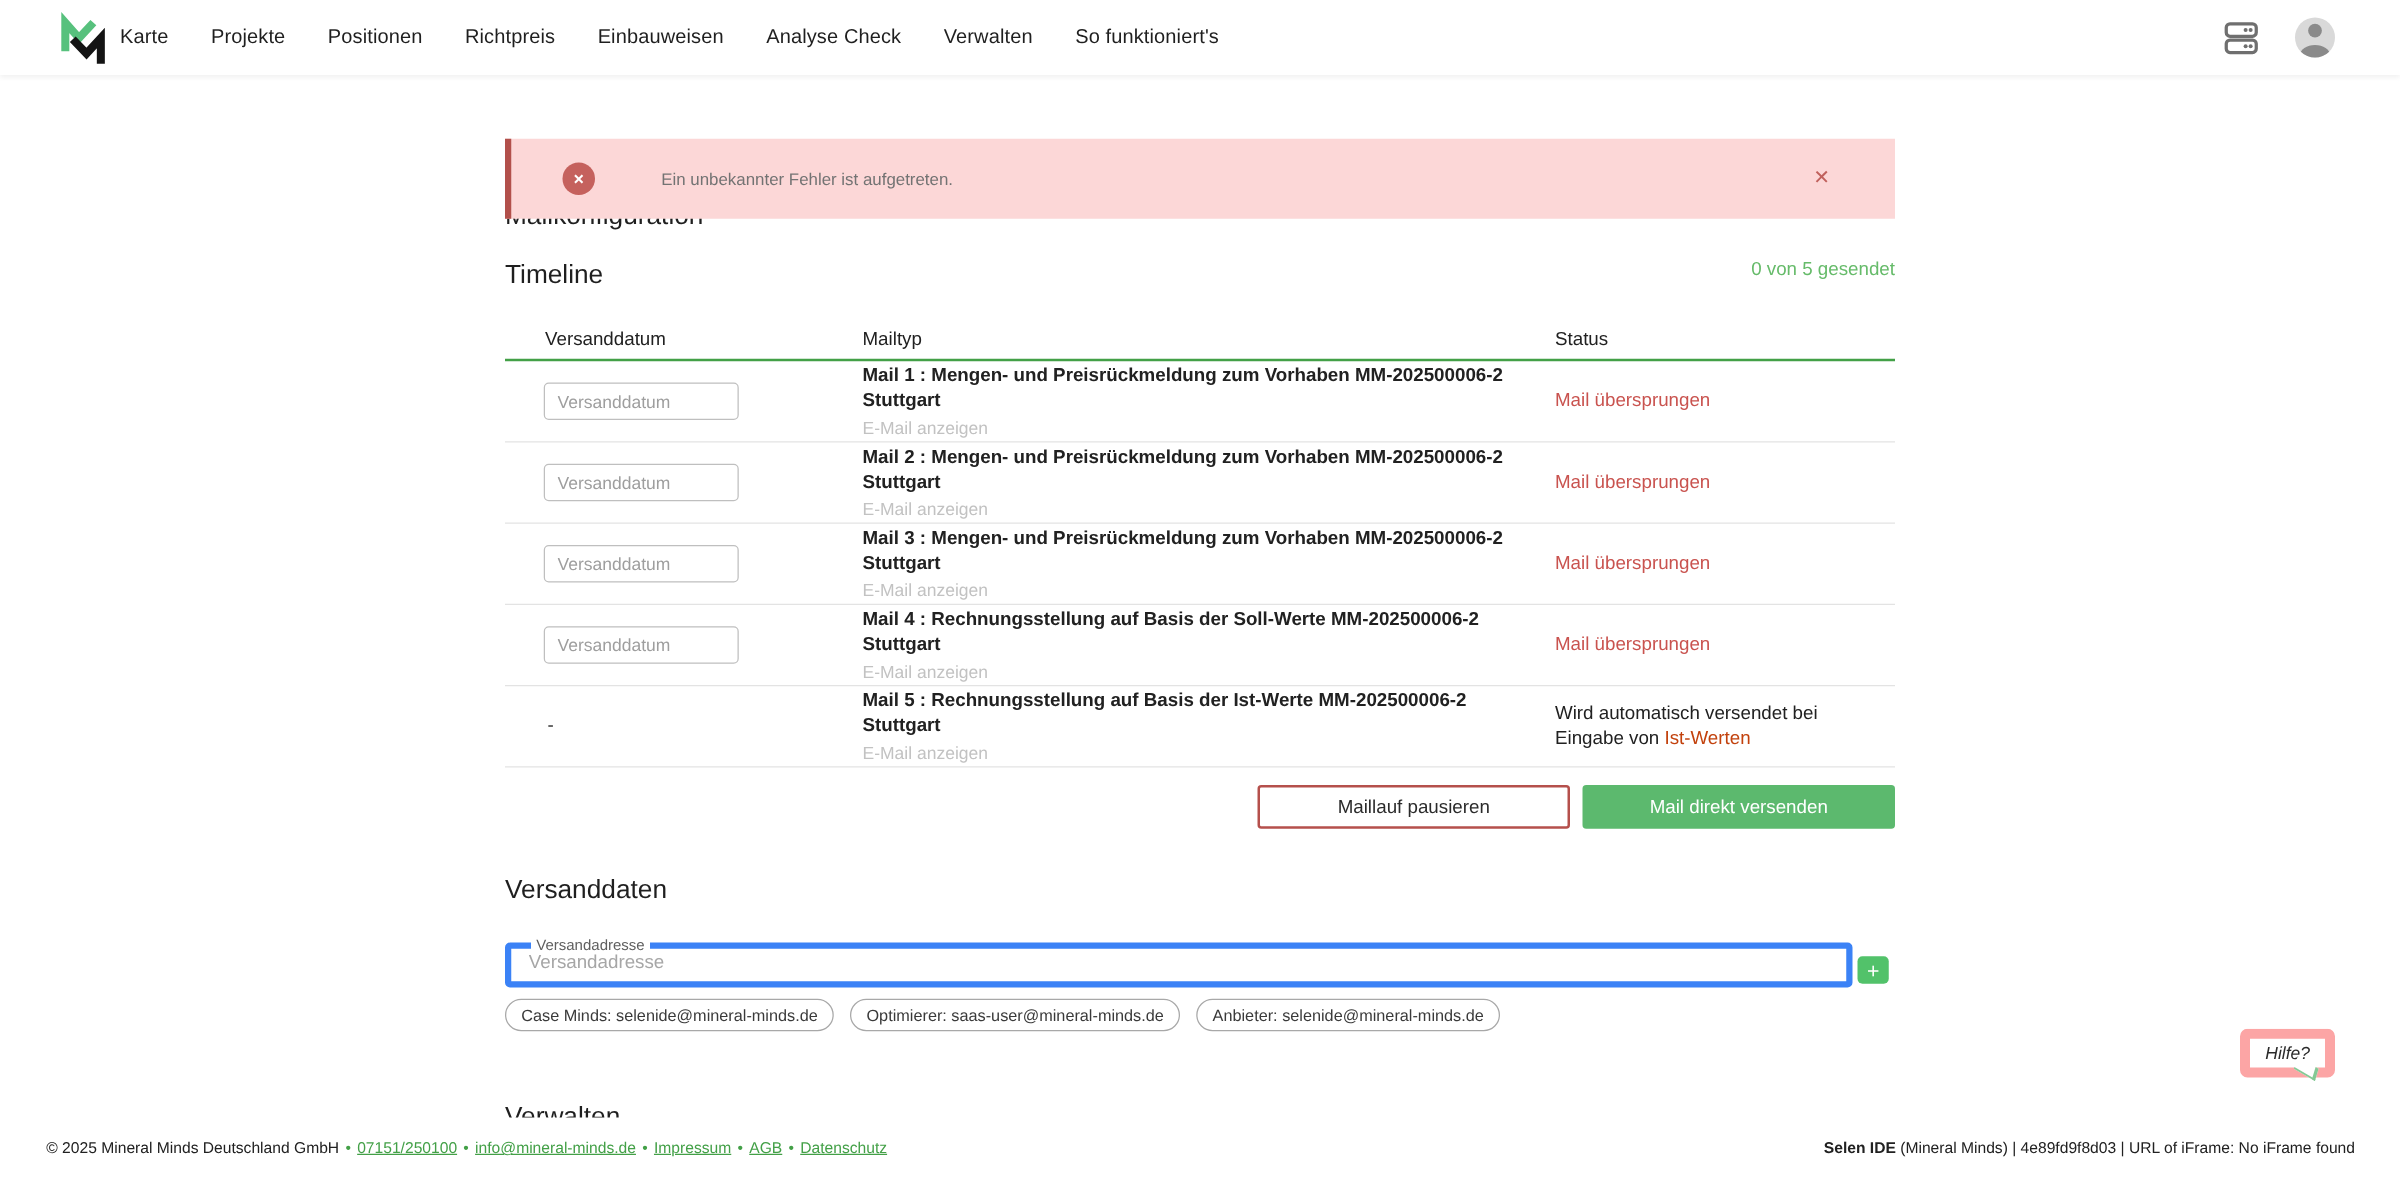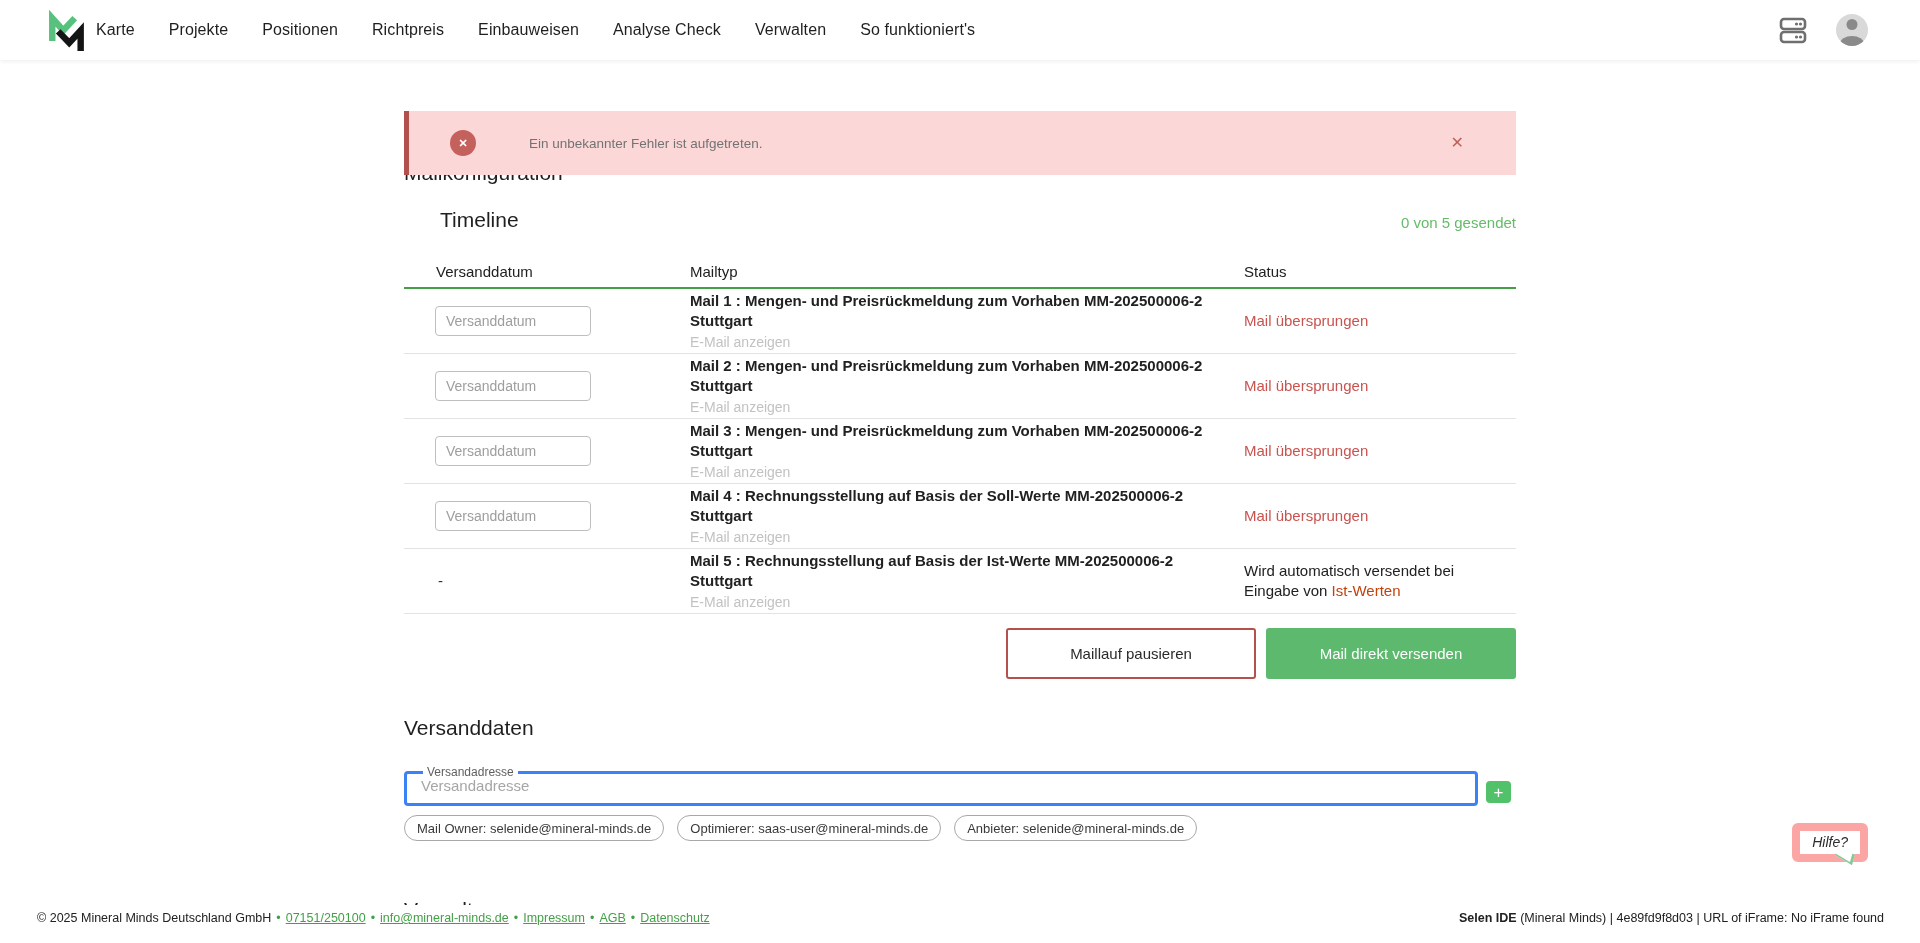--- a/index.html
+++ b/index.html
@@ -57,21 +57,21 @@
     font-size: 11px; font-weight: bold;
   }
   .alert-message { margin-left: 120px; font-size: 13.5px; color: #737373; }
   .alert-close {
     position: absolute; right: 52px; top: 50%; transform: translateY(-50%);
     color: #c0605c; font-size: 16px; cursor: pointer; line-height: 1;
   }
 
   
   .timeline-header-row {
-    margin-top: 21px; display: flex; align-items: flex-end; justify-content: space-between; margin-left: 36px;
+    margin-top: 21px; display: flex; justify-content: space-between;
   }
   .sent-counter { font-size: 15px; font-weight: 500; color: #66bb6a; padding-bottom: 2px; }
 
   .mail-table { margin-top: 22px; }
   .thead {
     display: grid; grid-template-columns: 262px 566px 284px;
     height: 34px; align-items: center;
     border-bottom: 2px solid #43a047;
     font-size: 15px; color: #212121;
   }
@@ -95,30 +95,30 @@
   .cell-mail { padding-left: 24px; }
   .mail-title { font-size: 15px; font-weight: 600; color: #212121; line-height: 20px; }
   .mail-link { font-size: 14px; color: #c2c2c2; margin-top: 3px; cursor: pointer; display: inline-block; }
   .cell-status { padding-left: 12px; padding-right: 14px; font-size: 15px; line-height: 20px; }
   .status-red { color: #c9534f; }
   .status-auto { color: #212121; }
   .status-link { color: #c2410c; cursor: pointer; }
 
   
   .button-row { margin-top: 14px; display: flex; justify-content: flex-end; gap: 10px; }
-  .btn { height: 51px; width: 250px; font-size: 15px; border-radius: 3px; cursor: pointer;
+  .btn { height: 35px; width: 250px; font-size: 15px; border-radius: 3px; cursor: pointer;
          font-family: "Liberation Sans", sans-serif; }
   .btn-pause { background: #ffffff; border: 2px solid #b5504c; color: #2b2b2b; }
   .btn-send  { background: #5cb96e; border: none; color: #ffffff; }
 
   
   .versanddaten-heading { margin-top: 36px; }
   .address-wrap { margin-top: 24px; position: relative; }
   .address-fieldset {
-    border: 3px solid #3b82f6; border-radius: 4px; height: 41px; width: 1000px;
+    border: 5px solid #3b82f6; border-radius: 4px; height: 41px; width: 1000px;
     padding: 0 14px;
   }
   .address-fieldset legend {
     font-size: 12px; color: #5f5f5f; padding: 0 4px; margin-left: 2px;
   }
   .address-input {
     border: none; outline: none; width: 1040px; font-size: 15px;
     font-family: "Liberation Sans", sans-serif; color: #333;
     position: relative; top: -2px;
   }
@@ -278,21 +278,21 @@
 
   <div class="address-wrap">
     <fieldset class="address-fieldset">
       <legend>Versandadresse</legend>
       <input class="address-input" type="text" placeholder="Versandadresse" style="">
     </fieldset>
     <button class="add-btn">+</button>
   </div>
 
   <div class="chips">
-      <span class="chip">Mail Owner: selenide@mineral-minds.de</span>
+      <span class="chip">Case Minds: selenide@mineral-minds.de</span>
       <span class="chip">Optimierer: saas-user@mineral-minds.de</span>
       <span class="chip">Anbieter: selenide@mineral-minds.de</span>
     </div>
 
   <div class="verwalten-clip">
     <h2 class="section-heading">Verwalten</h2>
   </div>
 
 </main>
 

